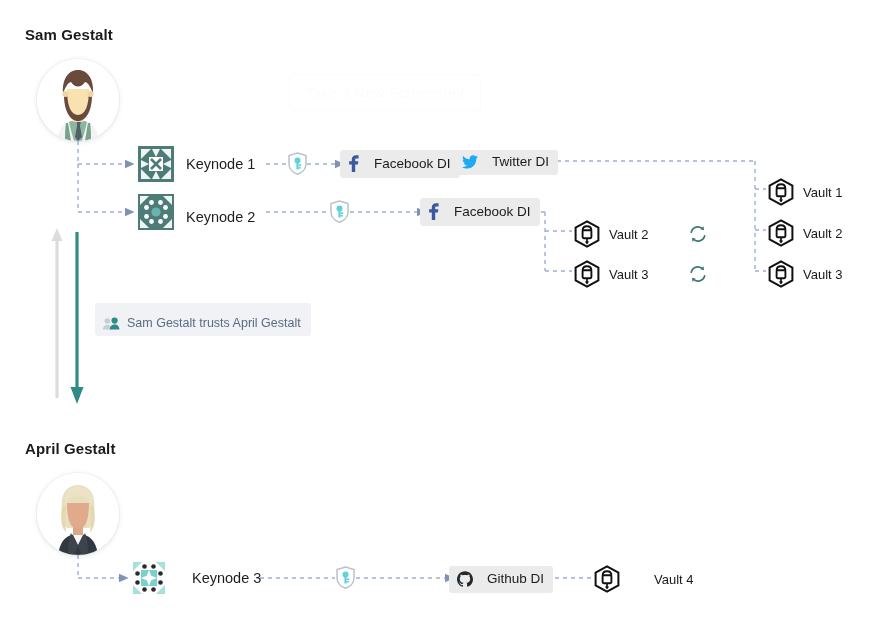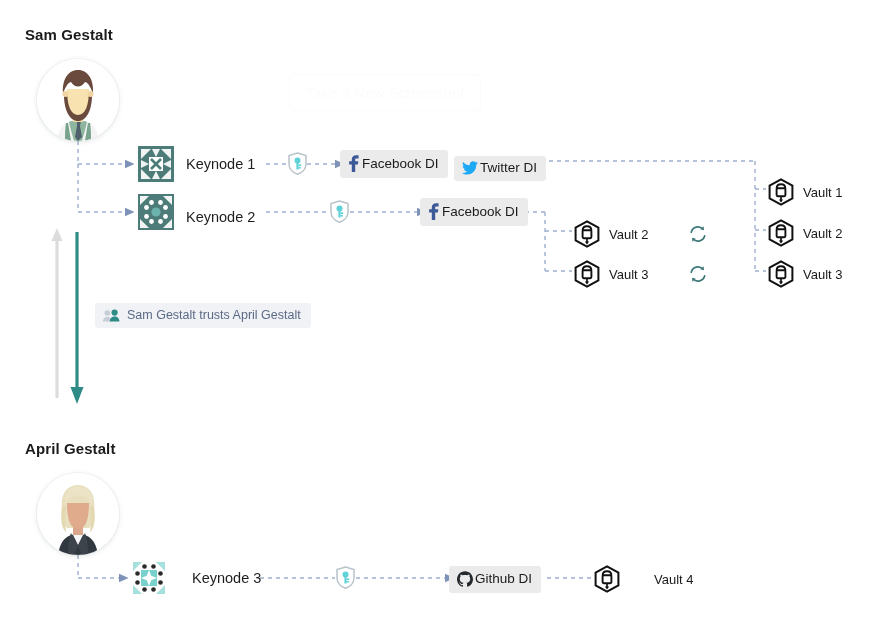--- a/index.html
+++ b/index.html
@@ -32,36 +32,36 @@
   
   .keynode-tile{width:36px;height:36px;display:block;}
 
   
   .node-label{
     font-size:14.5px;color:#1e1e1e;white-space:nowrap;line-height:1;
   }
 
   
   .di-chip{
-    display:inline-flex;align-items:center;gap:2px;
+    display:inline-flex;align-items:center;gap:14px;
     background:#ebebeb;border-radius:3px;
     padding:5px 9px 6px 8px;
     font-size:13.5px;color:#1b1b1b;white-space:nowrap;line-height:1;
   }
   .di-chip svg{display:block;}
 
   
   .vault{display:flex;align-items:center;gap:9px;white-space:nowrap;}
   .vault .vlabel{font-size:13px;color:#1a1a1a;line-height:1;}
 
   
   .trust-pill{
     display:inline-flex;align-items:center;gap:7px;
     background:#f0f2f5;border-radius:3px;
-    padding:6px 10px 6px 8px;
+    padding:14px 10px 6px 8px;
     font-size:12.5px;color:#5a6b86;white-space:nowrap;line-height:1;
   }
 
   
   .ghost-btn{
     border:1px solid #fbfbfb;border-radius:5px;
     color:#fbfbfb;background:transparent;
     font-size:15px;padding:9px 16px;white-space:nowrap;
     font-family:inherit;
   }
@@ -182,21 +182,21 @@
 
   <div class="abs" style="left:340px;top:150px;">
     <span class="di-chip">
       <svg width="12" height="17" viewBox="0 0 12 17">
         <path d="M10.6,0.2 L8.1,0.2 C5.3,0.2 3.8,1.9 3.8,4.4 L3.8,6.2 L1.1,6.2 L1.1,9.4 L3.8,9.4 L3.8,16.9 L7.2,16.9 L7.2,9.4 L9.9,9.4 L10.3,6.2 L7.2,6.2 L7.2,4.8 C7.2,3.9 7.5,3.4 8.6,3.4 L10.6,3.4 Z" fill="#3b5998"></path>
       </svg>
       <span>Facebook DI</span>
     </span>
   </div>
 
-  <div class="abs" style="left:454px;top:156px;">
+  <div class="abs" style="left:454px;top:150px;">
     <span class="di-chip">
       <svg width="16" height="14" viewBox="0 0 16 14">
         <path d="M16,1.7 C15.4,2 14.8,2.2 14.1,2.3 C14.8,1.9 15.3,1.2 15.6,0.4 C14.9,0.8 14.2,1.1 13.4,1.3 C12.8,0.6 11.9,0.2 11,0.2 C9.2,0.2 7.7,1.7 7.7,3.6 C7.7,3.9 7.7,4.1 7.8,4.3 C5.1,4.2 2.7,2.9 1.1,0.9 C0.8,1.4 0.7,1.9 0.7,2.5 C0.7,3.6 1.3,4.6 2.2,5.2 C1.6,5.2 1.1,5 0.7,4.8 L0.7,4.8 C0.7,6.4 1.8,7.8 3.3,8.1 C3.1,8.2 2.8,8.2 2.5,8.2 C2.3,8.2 2.1,8.2 1.9,8.1 C2.3,9.5 3.6,10.5 5.1,10.5 C3.9,11.4 2.5,11.9 0.9,11.9 C0.6,11.9 0.3,11.9 0,11.9 C1.5,12.9 3.3,13.4 5.2,13.4 C11,13.4 14.2,8.6 14.2,4.4 L14.2,4 C14.9,3.5 15.5,2.7 16,1.7 Z" fill="#1da9f3"></path>
       </svg>
       <span>Twitter DI</span>
     </span>
   </div>
 
   <div class="abs" style="left:138px;top:194px;">
     <svg class="keynode-tile" viewBox="0 0 36 36">

